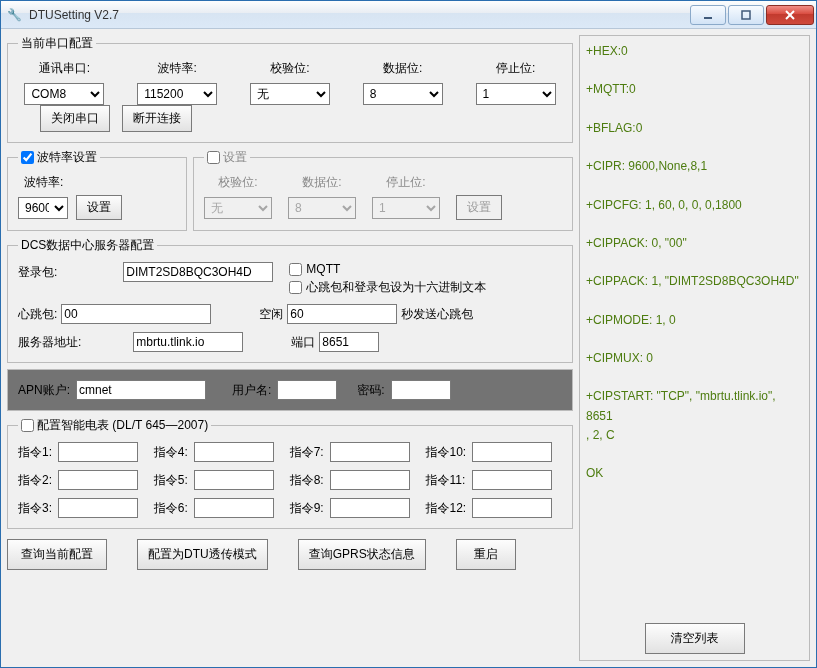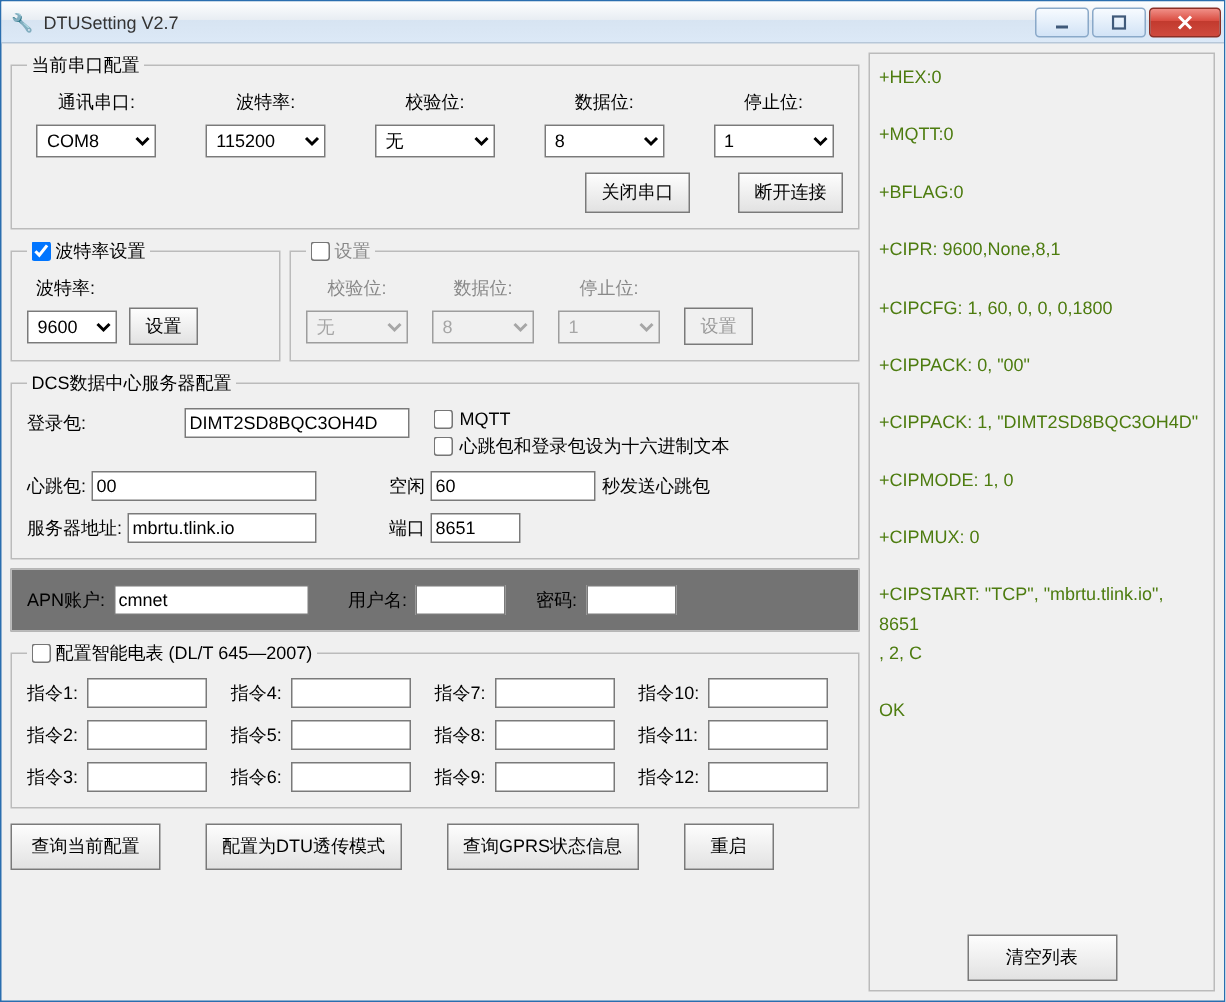--- a/index.html
+++ b/index.html
@@ -128,24 +128,23 @@
   min-width: 70px;
 }
 button:disabled {
   color: #999;
   background: #f0f0f0;
 }
 .serial-grid {
   display: grid;
   grid-template-columns: repeat(5, 1fr);
   gap: 6px 20px;
-  margin-bottom: 10px;
 }
 .serial-grid .col .lbl { margin-bottom: 2px; }
-.serial-btns { display: flex; gap: 32px; padding-left: 22px; justify-content: flex-end; }
+.serial-btns { display: flex; gap: 12px; padding-left: 22px; }
 
 .mid-row { display: flex; gap: 6px; }
 .mid-row fieldset { flex: 1; }
 .dcs-checks { display: flex; flex-direction: column; gap: 3px; padding-left: 6px; }
 .check-row { display: flex; align-items: center; gap: 4px; }
 .check-row input { margin: 0; }
 
 .apn-box {
   border: 1px solid #bbb;
   padding: 10px;
@@ -230,21 +229,21 @@
 
       <div class="mid-row">
         <fieldset style="flex:0 0 180px">
           <legend class="legend-with-check">
             <input type="checkbox" checked="" style="">
             <span>波特率设置</span>
           </legend>
           <div class="col" style="align-items:flex-start">
             <span class="lbl" style="padding-left:6px">波特率:</span>
             <div class="row">
-              <select style="width:60px"><option>9600</option></select>
+              <select style="width:50px"><option>9600</option></select>
               <button style="min-width:46px;padding:3px 6px">设置</button>
             </div>
           </div>
         </fieldset>
 
         <fieldset>
           <legend class="legend-with-check disabled-legend">
             <input type="checkbox" style="">
             <span class="txt">设置</span>
           </legend>
@@ -284,21 +283,21 @@
         <div class="row" style="gap:4px;margin-bottom:8px">
           <span class="lbl">心跳包:</span>
           <input type="text" style="width: 150px;" value="00">
           <span style="width:40px"></span>
           <span class="lbl">空闲</span>
           <input type="text" style="width: 110px;" value="60">
           <span class="lbl">秒发送心跳包</span>
         </div>
         <div class="row" style="gap:4px">
           <span class="lbl">服务器地址:</span>
-          <input type="text" style="width: 126px;" value="mbrtu.tlink.io">
+          <input type="text" style="width: 110px; margin-left: 48px;" value="mbrtu.tlink.io">
           <span style="width:40px"></span>
           <span class="lbl">端口</span>
           <input type="text" style="width: 60px;" value="8651">
         </div>
       </fieldset>
 
       <div class="apn-box">
         <div class="row" style="gap:6px">
           <span class="lbl">APN账户:</span>
           <input type="text" style="width: 130px;" value="cmnet">

